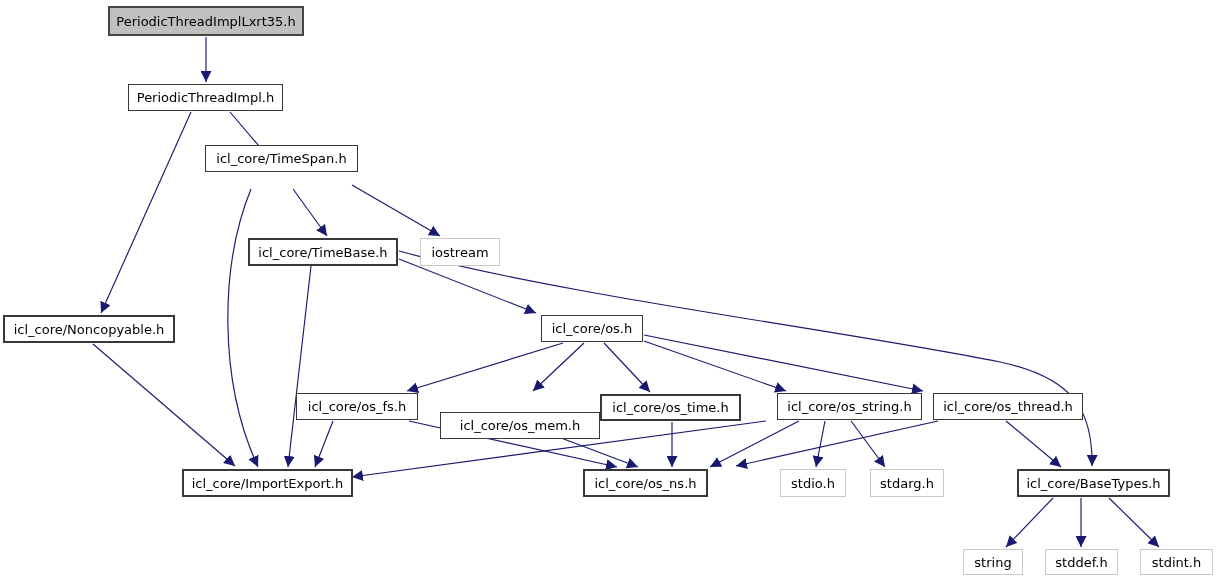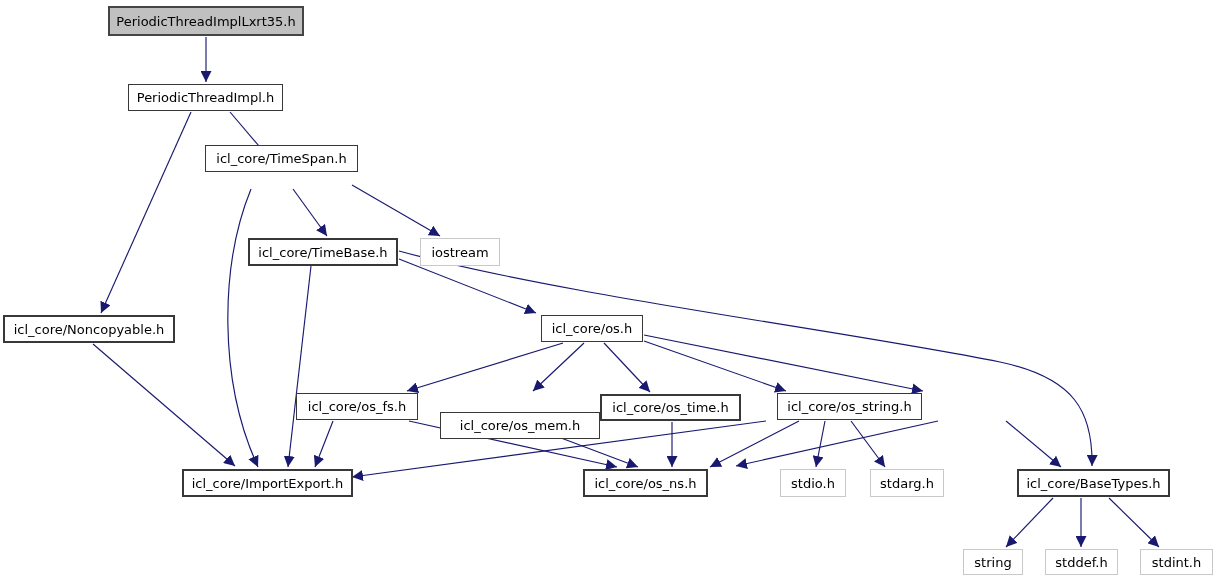--- a/index.html
+++ b/index.html
@@ -96,20 +96,21 @@
   <div class="node" style="left:128px; top:84px;  width:155px; height:27px;">PeriodicThreadImpl.h</div>
   <div class="node" style="left:205px; top:145px; width:153px; height:27px;text-align:center;">icl_core/TimeSpan.h</div>
   <div class="node bold" style="left:248px; top:238px; width:150px; height:28px;">icl_core/TimeBase.h</div>
   <div class="node external" style="left:420px; top:238px; width:80px;  height:28px;">iostream</div>
   <div class="node bold" style="left:3px;   top:315px; width:172px; height:28px;">icl_core/Noncopyable.h</div>
   <div class="node" style="left:541px; top:315px; width:102px; height:27px;">icl_core/os.h</div>
   <div class="node" style="left:296px; top:393px; width:122px; height:27px;">icl_core/os_fs.h</div>
   <div class="node" style="left:440px; top:412px; width:160px; height:27px;">icl_core/os_mem.h</div>
   <div class="node bold" style="left:600px; top:394px; width:141px; height:27px;">icl_core/os_time.h</div>
   <div class="node" style="left:765px; top:393px; width:145px; height:27px;margin-left:12px;">icl_core/os_string.h</div>
+  <div class="node" style="left:933px; top:393px; width:150px; height:27px;">icl_core/os_thread.h</div>
   <div class="node bold" style="left:176px; top:469px; width:171px; height:28px;margin-left:6px;">icl_core/ImportExport.h</div>
   <div class="node bold" style="left:583px; top:469px; width:125px; height:28px;">icl_core/os_ns.h</div>
   <div class="node external" style="left:780px; top:469px; width:66px;  height:28px;">stdio.h</div>
   <div class="node external" style="left:870px; top:469px; width:74px;  height:28px;">stdarg.h</div>
   <div class="node bold" style="left:1017px;top:469px; width:153px; height:28px;">icl_core/BaseTypes.h</div>
   <div class="node external" style="left:963px; top:549px; width:60px;  height:26px;">string</div>
   <div class="node external" style="left:1045px;top:549px; width:73px;  height:26px;">stddef.h</div>
   <div class="node external" style="left:1140px;top:549px; width:73px;  height:26px;">stdint.h</div>
 
 </div>

